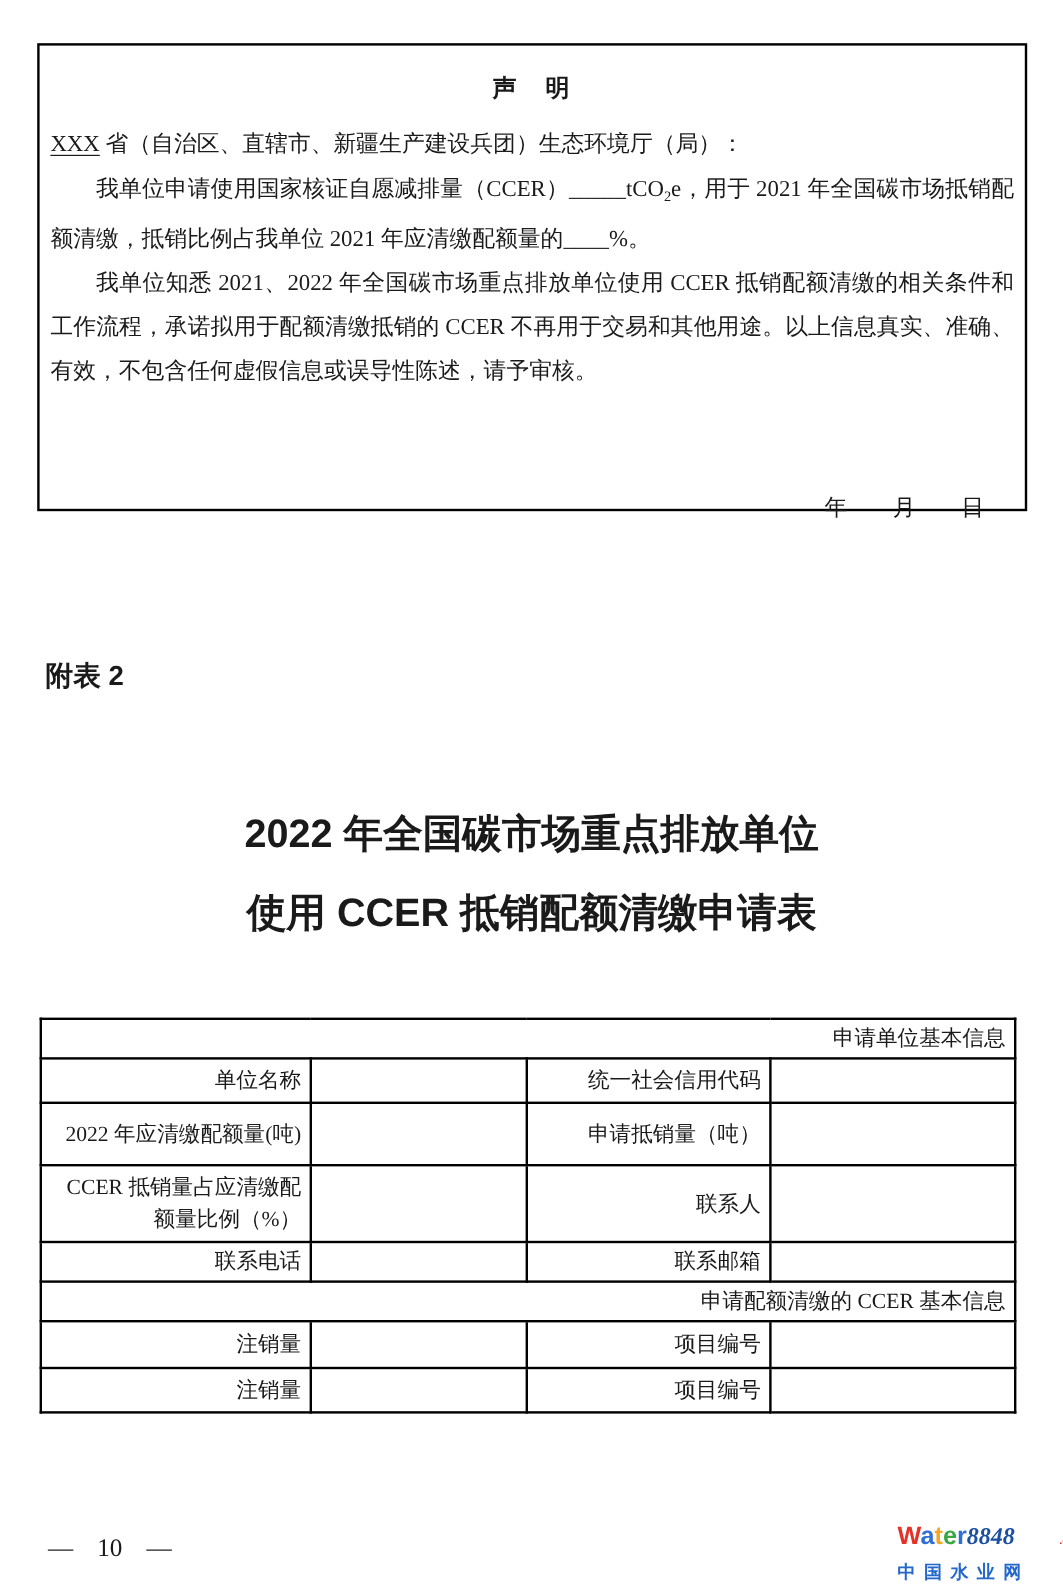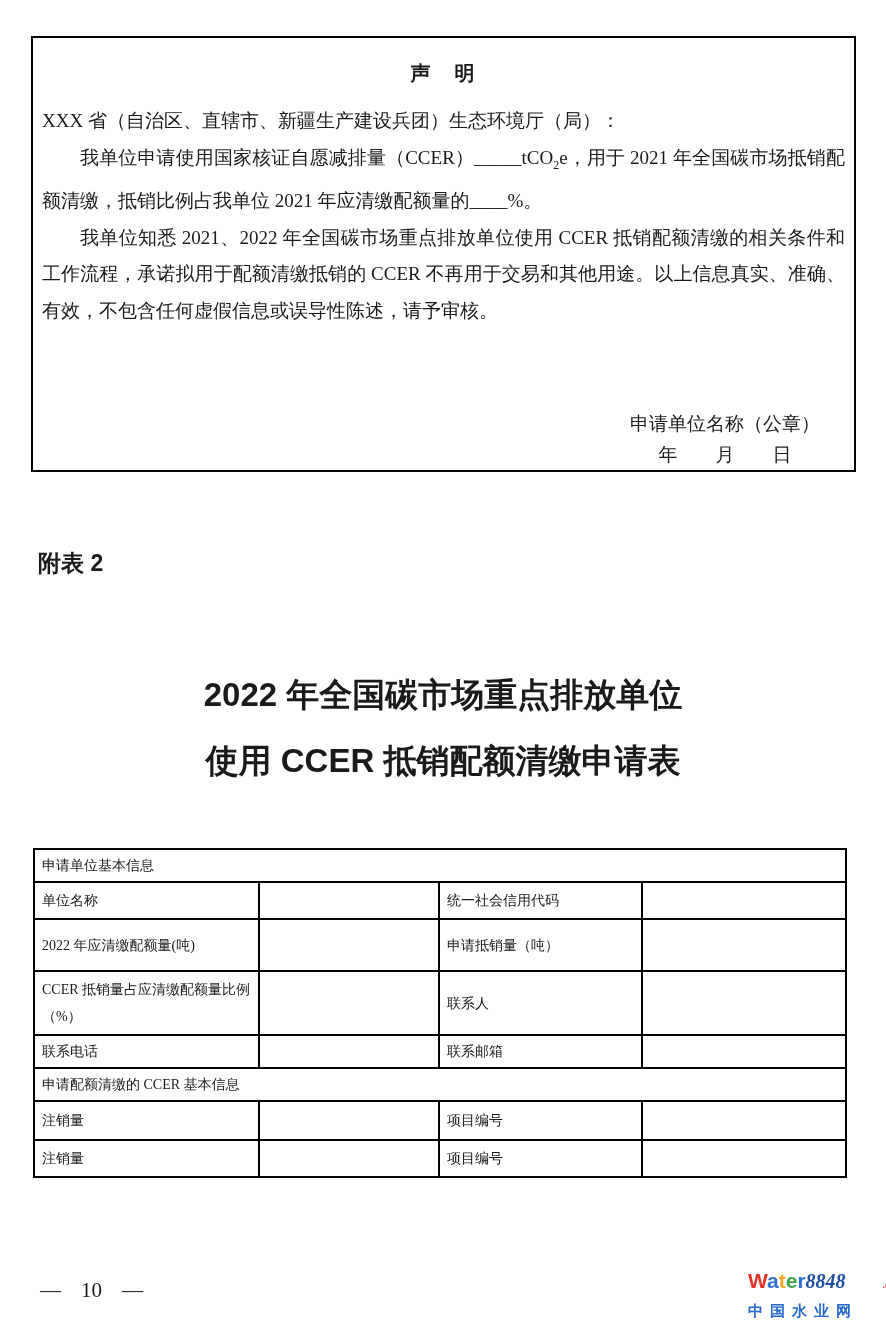--- a/index.html
+++ b/index.html
@@ -11,38 +11,38 @@
     background: #ffffff;
     color: #1a1a1a;
     font-family: "Liberation Serif", "DejaVu Serif", serif;
     overflow: hidden;
   }
 
   
   .decl-box {
     position: absolute;
     left: 31px; top: 36px;
-    width: 825px; height: 436px;
+    width: 825px; height: 390px;
     border: 2px solid #000000;
     padding: 22px 9px 0 9px;
   }
   .decl-title {
     text-align: center;
     font-size: 20px;
     font-weight: bold;
     letter-spacing: 2px;
     margin-bottom: 16px;
   }
   .decl-body p {
     font-size: 19px;
     line-height: 36.6px;
     text-align: justify;
   }
   .decl-body .indent { text-indent: 2em; }
-  .u-blank { text-underline-offset: 3px; }
+  .u-blank { text-decoration: underline; text-underline-offset: 3px; }
   .blank-line { letter-spacing: 0; }
   sub { font-size: 12px; }
   .signature {
     position: absolute;
     right: 34px; top: 370px;
     text-align: center;
     font-size: 19px;
     line-height: 31px;
   }
 
@@ -68,25 +68,25 @@
   
   .form-table {
     position: absolute;
     left: 33px; top: 848px;
     width: 812px;
     border-collapse: collapse;
     table-layout: fixed;
   }
   .form-table td {
     border: 2px solid #000000;
-    font-size: 14px;
+    font-size: 18px;
     line-height: 27px;
     padding: 2px 7px;
     vertical-align: middle;
-    text-align: left;
+    text-align: right;
   }
   tr.r-h33 { height: 33px; }
   tr.r-h37 { height: 37px; }
   tr.r-h63 { height: 63px; }
   tr.r-h36 { height: 52px; }
   tr.r-h64 { height: 64px; }
   tr.r-h35 { height: 23px; }
   tr.r-h39 { height: 39px; }
 
   
@@ -134,21 +134,20 @@
 <div class="page">
 
   <div class="decl-box">
     <div class="decl-title">声　明</div>
     <div class="decl-body">
       <p><span class="u-blank">XXX</span><span> 省（自治区、直辖市、新疆生产建设兵团）生态环境厅（局）：</span></p>
       <p class="indent"><span>我单位申请使用国家核证自愿减排量（CCER）</span><span class="blank-line">_____</span><span>tCO</span><sub>2</sub><span>e，用于 2021 年全国碳市场抵销配额清缴，抵销比例占我单位 2021 年应清缴配额量的</span><span class="blank-line">____</span><span>%。</span></p>
       <p class="indent">我单位知悉 2021、2022 年全国碳市场重点排放单位使用 CCER 抵销配额清缴的相关条件和工作流程，承诺拟用于配额清缴抵销的 CCER 不再用于交易和其他用途。以上信息真实、准确、有效，不包含任何虚假信息或误导性陈述，请予审核。</p>
     </div>
     <div class="signature">
-      <div>申请单位名称（公章）</div>
       <div>年　　月　　日</div>
     </div>
   </div>
 
   <div class="attach-label">附表 2</div>
 
   <div class="doc-title">
     <div>2022 年全国碳市场重点排放单位</div>
     <div>使用 CCER 抵销配额清缴申请表</div>
   </div>

